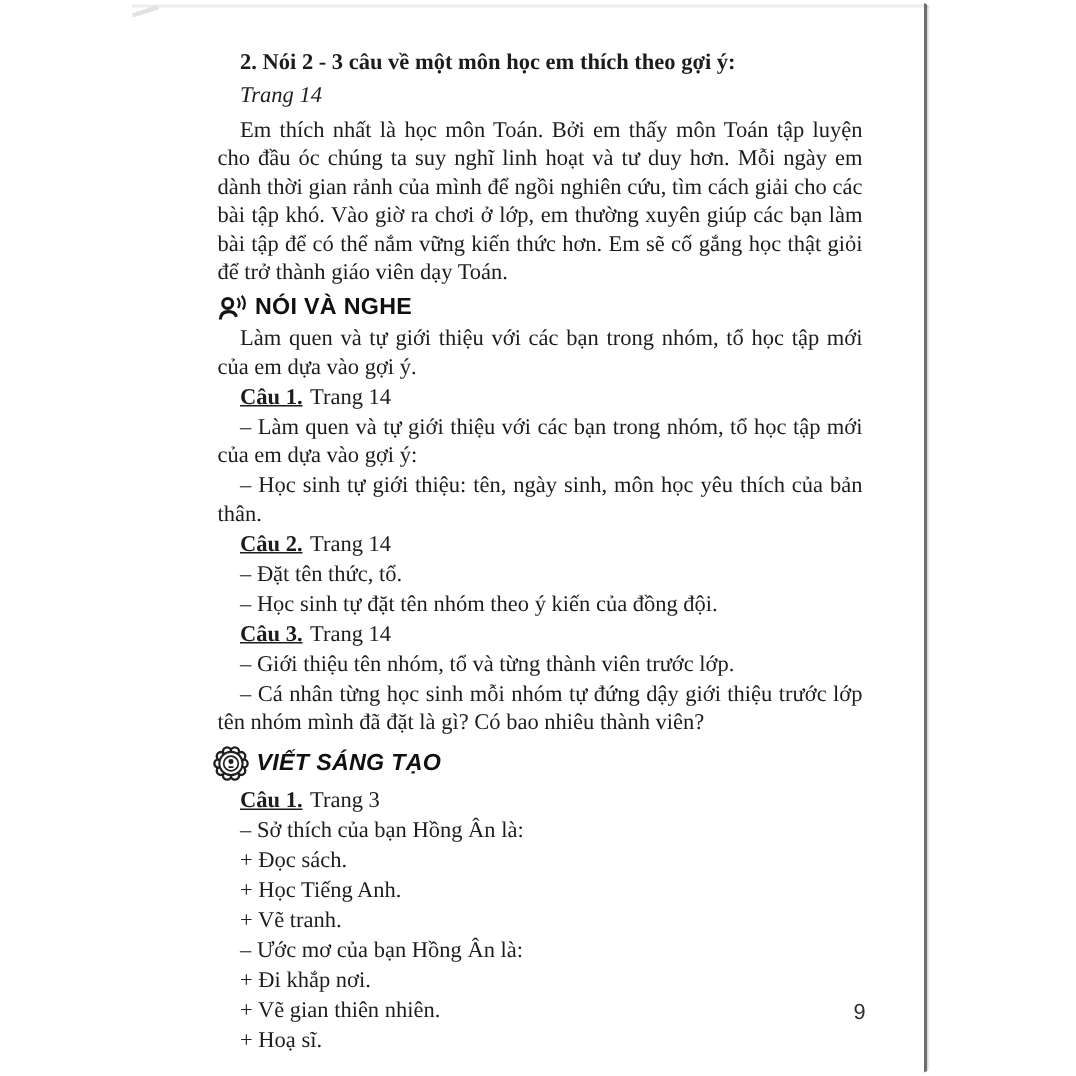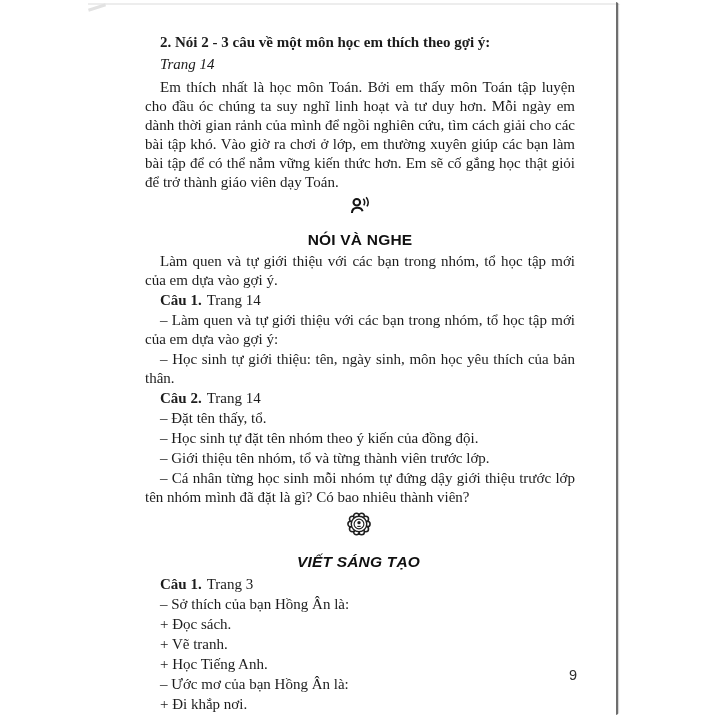--- a/index.html
+++ b/index.html
@@ -9,23 +9,23 @@
   }
   
   .scan-top{position:absolute;left:88px;top:3px;width:552px;height:2px;background:#ededed;}
   .scan-smudge{position:absolute;left:88px;top:6px;width:18px;height:3px;background:#e2e2e2;transform:rotate(-18deg);}
   .scan-right{position:absolute;left:616px;top:0;width:2px;height:717px;background:#6e6e6e;box-shadow:1px 0 1px rgba(0,0,0,.18);}
   
   .content{position:absolute;left:145px;top:33px;width:430px;}
   .content p{margin:0 0 1px 0;font-size:15px;line-height:19px;text-align:justify;text-indent:15px;}
   .h-bold{font-weight:bold;margin-bottom:3px !important;}
   .trang-italic{font-style:italic;margin-bottom:4px !important;}
-  .qrow b{font-weight:bold;}
+  .qrow b{font-weight:bold;text-decoration:underline;}
   .qrow .qref{margin-left:5px;}
-  .sec{display:flex;align-items:center;gap:17px;margin:4px 0 3px 0;flex-direction:column;}
+  .sec{display:flex;align-items:center;gap:5px;margin:4px 0 3px 0;}
   .sec.sec2{margin:5px 0 4px -3px;font-style:italic;}
   .sec-title{
     font-family:"Liberation Sans",sans-serif;font-weight:bold;font-size:15.5px;
     color:#101010;letter-spacing:.2px;
   }
   .ic{display:inline-flex;align-items:center;justify-content:center;flex:0 0 auto;}
   .page-num{
     position:absolute;left:563px;top:667px;width:20px;text-align:center;
     font-family:"Liberation Sans",sans-serif;font-size:14.5px;color:#2e2e2e;
   }
@@ -60,23 +60,26 @@
 
     <p class="qrow">
       <b>Câu 1.</b><span class="qref">Trang 14</span>
     </p>
     <p>– Làm quen và tự giới thiệu với các bạn trong nhóm, tổ học tập mới của em dựa vào gợi ý:</p>
     <p>– Học sinh tự giới thiệu: tên, ngày sinh, môn học yêu thích của bản thân.</p>
 
     <p class="qrow">
       <b>Câu 2.</b><span class="qref">Trang 14</span>
     </p>
-    <p>– Đặt tên thấy, tổ.</p>
+    <p>– Đặt tên thức, tổ.</p>
     <p>– Học sinh tự đặt tên nhóm theo ý kiến của đồng đội.</p>
 
+    <p class="qrow">
+      <b>Câu 3.</b><span class="qref">Trang 14</span>
+    </p>
     <p>– Giới thiệu tên nhóm, tổ và từng thành viên trước lớp.</p>
     <p>– Cá nhân từng học sinh mỗi nhóm tự đứng dậy giới thiệu trước lớp tên nhóm mình đã đặt là gì? Có bao nhiêu thành viên?</p>
 
     <div class="sec sec2">
       <span class="ic">
         <svg viewBox="0 0 26 26" width="24" height="24" aria-hidden="true">
           <g fill="#ffffff" stroke="#1e1e1e" stroke-width="1.7">
             <circle cx="22" cy="13" r="3"></circle>
               <circle cx="20.3" cy="18.3" r="3"></circle>
               <circle cx="15.8" cy="21.6" r="3"></circle>
@@ -95,22 +98,22 @@
         </svg>
       </span>
       <span class="sec-title">VIẾT SÁNG TẠO</span>
     </div>
 
     <p class="qrow">
       <b>Câu 1.</b><span class="qref">Trang 3</span>
     </p>
     <p>– Sở thích của bạn Hồng Ân là:</p>
     <p>+ Đọc sách.</p>
+    <p>+ Học Tiếng Anh.</p>
     <p>+ Vẽ tranh.</p>
-    <p>+ Học Tiếng Anh.</p>
     <p>– Ước mơ của bạn Hồng Ân là:</p>
     <p>+ Đi khắp nơi.</p>
     <p>+ Vẽ gian thiên nhiên.</p>
     <p>+ Hoạ sĩ.</p>
 
   </div>
 
   <div class="page-num">9</div>
 </div>
 

